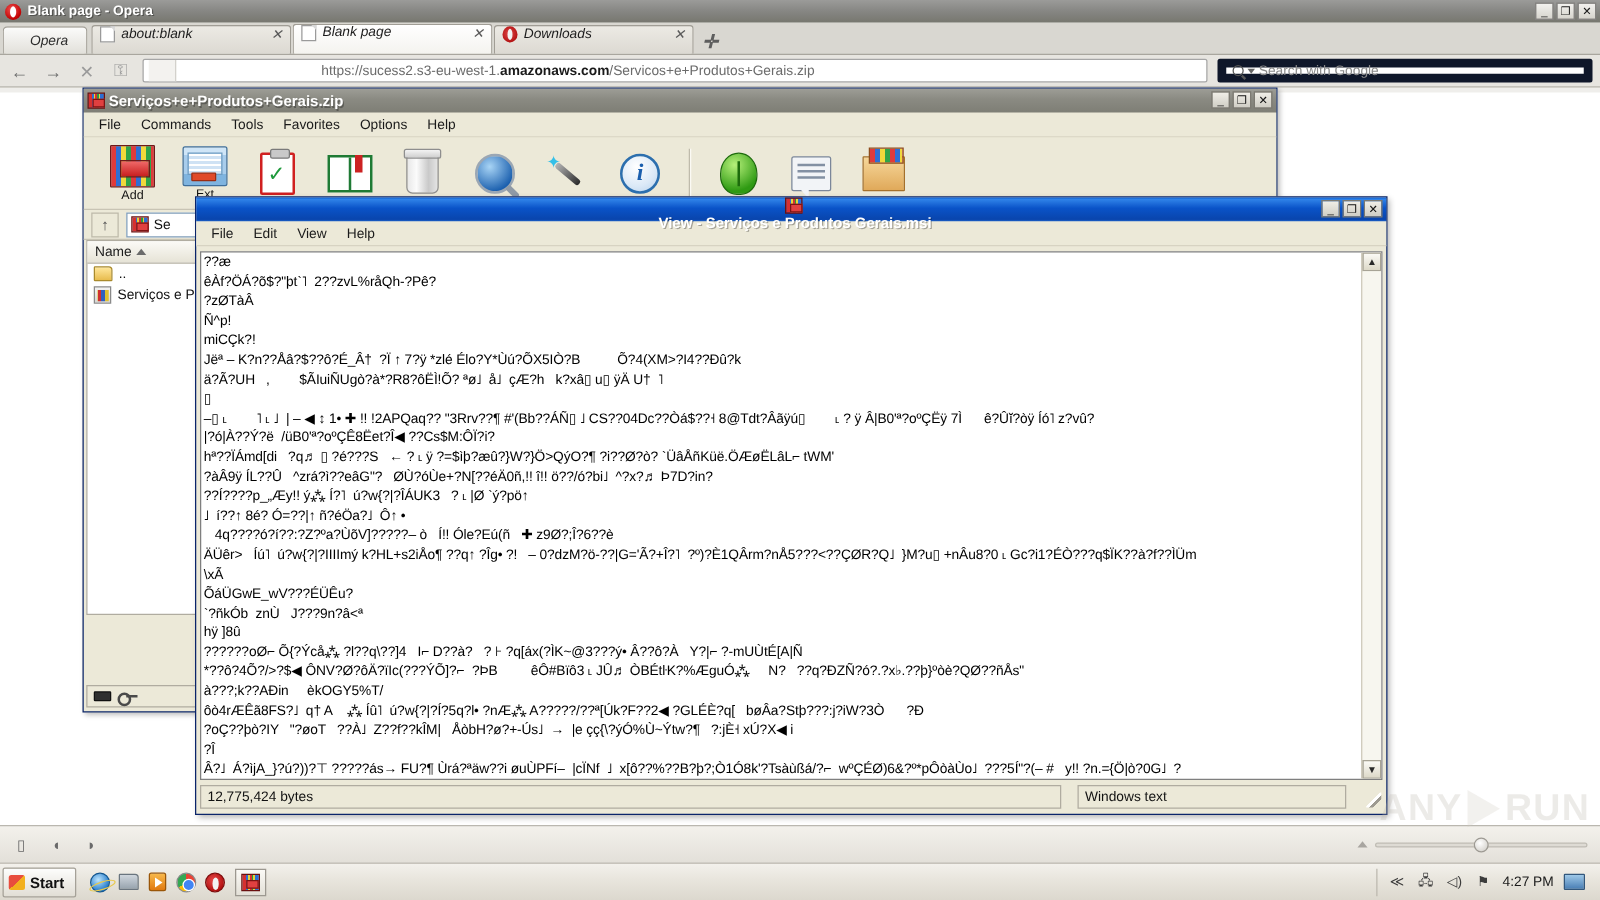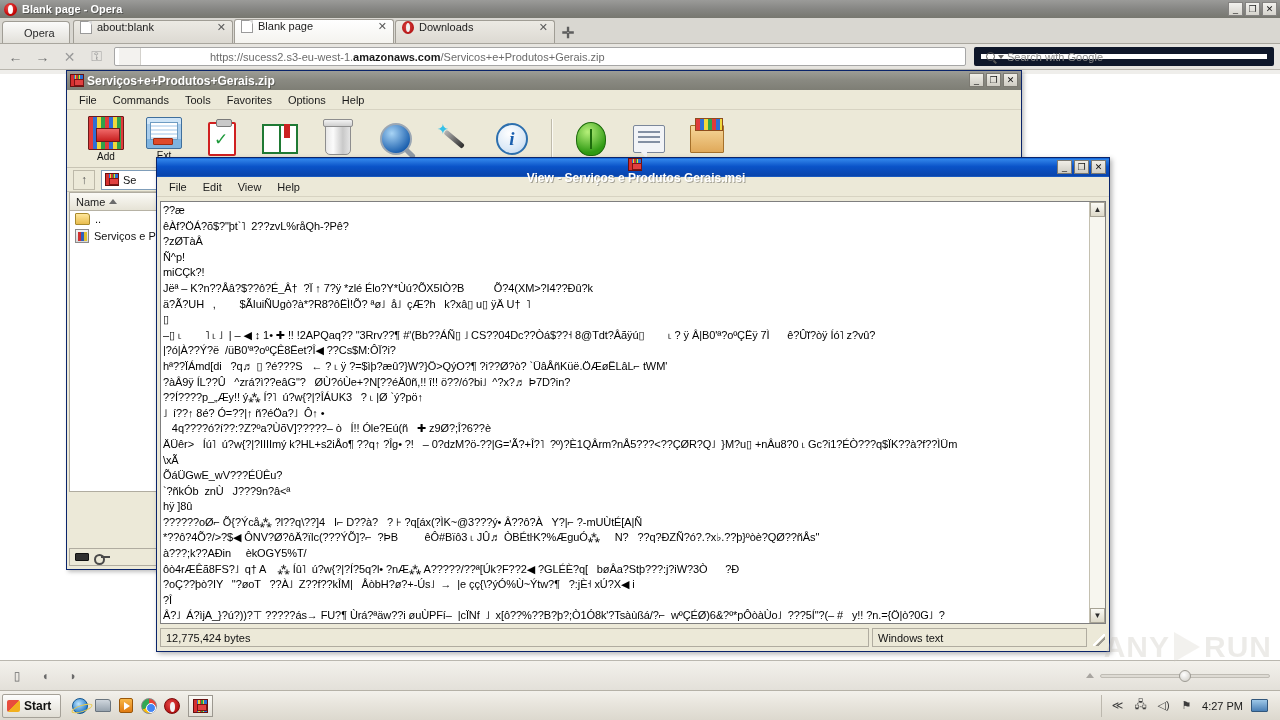--- a/index.html
+++ b/index.html
@@ -47,20 +47,21 @@
     font-size: 9px; color: #1a1a1a; line-height: 1;
     font-family: "Liberation Sans", sans-serif;
   }
 
   
   .tabstrip {
     height: 26px; background: #d9d7d1;
     display: flex; align-items: flex-end;
     border-bottom: 1px solid #a9a69e;
     padding-left: 2px;
+    font-style: italic;
   }
   .opera-menu-btn {
     height: 22px; min-width: 68px;
     background: linear-gradient(to bottom, #fbfbfa, #e2e0da);
     border: 1px solid #a09d95; border-bottom: none;
     border-radius: 4px 4px 0 0;
     display: flex; align-items: center; gap: 4px;
     padding: 0 8px 0 4px; margin-right: 3px;
   }
   .opera-menu-btn .lbl { font-size: 11px; color: #2b2b2b; }
@@ -125,21 +126,21 @@
   .nav-ico.dim { color: #9a9a9a; }
   .url-field {
     flex: 1 1 auto; height: 19px;
     background: #ffffff; border: 1px solid #a6a6a6;
     border-radius: 2px;
     display: flex; align-items: center;
     padding-left: 4px;
   }
   .url-badge { width: 22px; height: 17px; background: #f3f2ef; border-right:1px solid #d3d1cc; }
   .url-text {
-    font-size: 11px; color: #6b6b6b; padding-left: 69px;
+    font-size: 11px; color: #6b6b6b; padding-left: 116px;
     white-space: nowrap;
   }
   .url-text b { color: #1a1a1a; font-weight: bold; }
   .search-field {
     width: 300px; height: 19px;
     background: #ffffff; border: 7px solid #0f172a; border-radius: 2px;
     display: flex; align-items: center; gap: 3px; padding: 0 5px;
   }
   .search-field .ph { font-size: 11px; color: #8a8a8a; }
   .magnifier {
@@ -420,21 +421,21 @@
     display: flex; flex-direction: column; justify-content: space-between;
   }
   .vw-scroll .arrow {
     height: 15px; background: linear-gradient(to bottom,#fbfaf6,#ddd9c8);
     border: 1px solid #a7a395; display:flex;align-items:center;justify-content:center;
     font-size:8px; color:#2a2a2a;
   }
   .vw-scroll .trough { flex:1 1 auto; background: #f7f6ef; }
   .vw-status {
     position: absolute; left: 3px; right: 3px; bottom: 3px; height: 20px;
-    display: flex; gap: 3px;
+    display: flex; gap: 13px;
   }
   .vw-status .cell {
     height: 19px; border: 1px solid #b0aca0; background: #ece9d8;
     display: flex; align-items: center; padding-left: 5px;
     font-size: 11px; color: #111;
   }
   .vw-status .cell.grow { flex: 1 1 auto; }
   .vw-status .cell.fix { width: 215px; }
   .vw-status .grip {
     width: 16px; height: 19px; position: relative;

